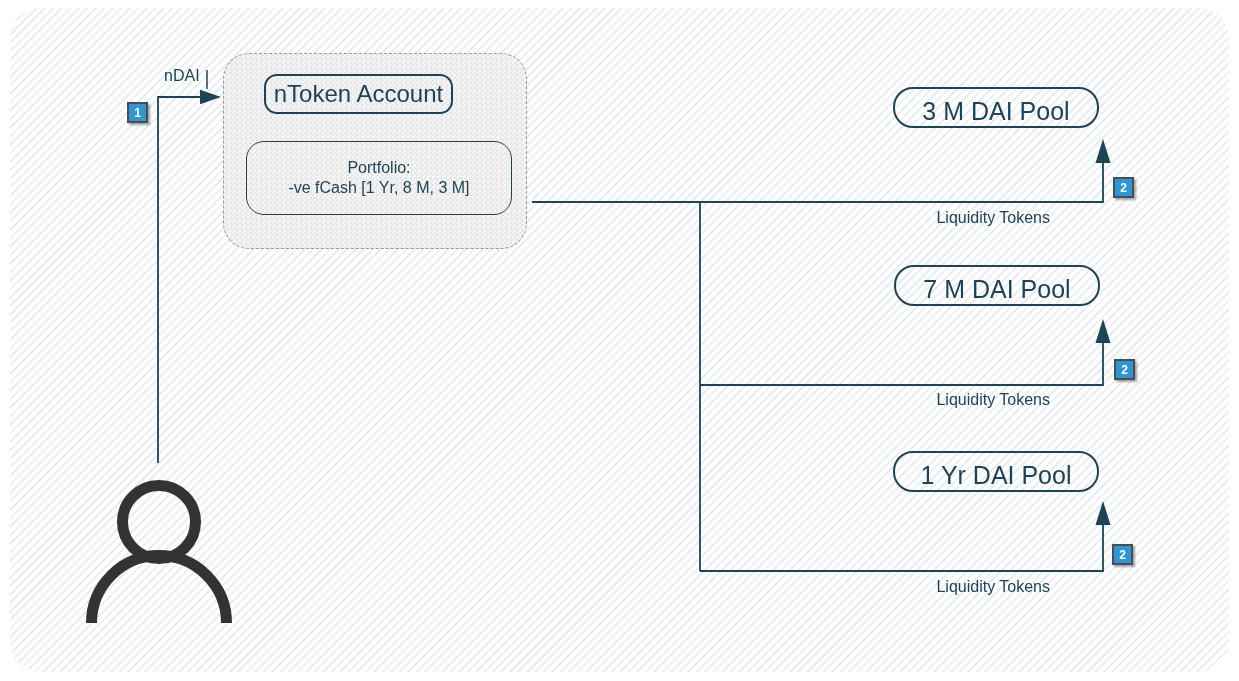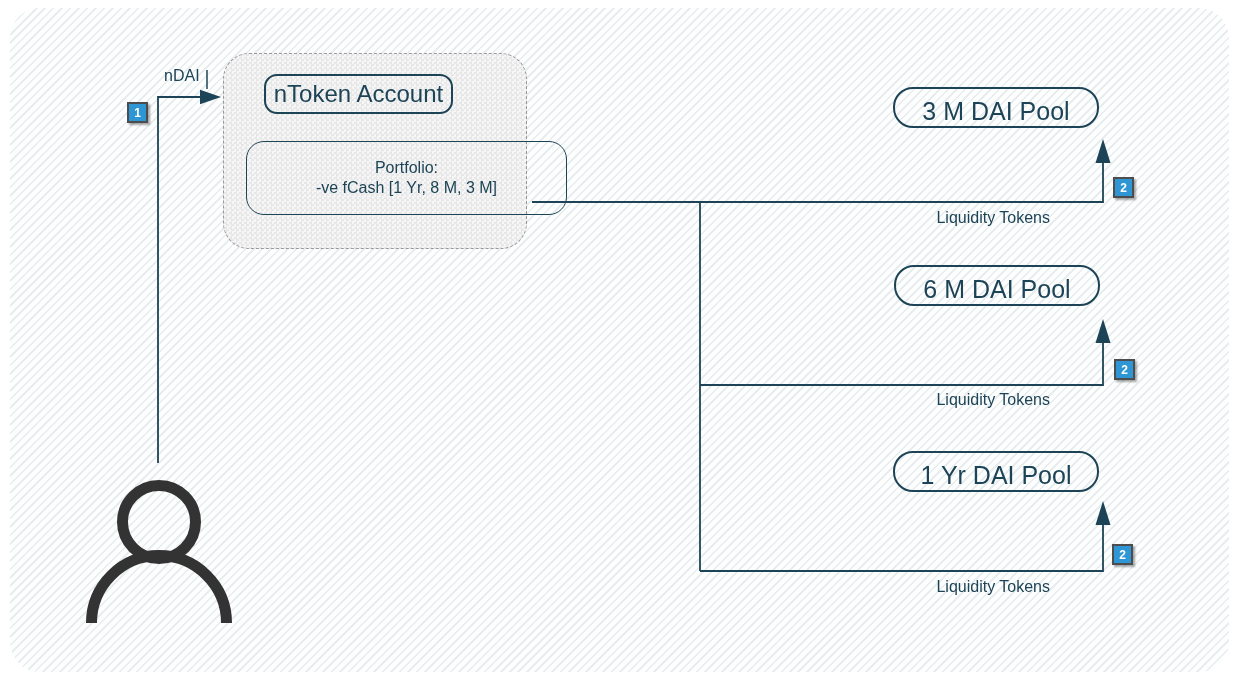--- a/index.html
+++ b/index.html
@@ -41,21 +41,21 @@
     background:repeating-conic-gradient(var(--hatch) 0% 25%, #f6f6f6 0% 50%);
     background-size:5px 5px;
   }
   .node{
     position:absolute;display:flex;align-items:center;justify-content:center;
     border:2px solid var(--line);color:var(--text);text-align:center;
     background:transparent;
   }
   .ntoken-node{left:264px;top:74px;width:189px;height:40px;border-radius:13px;font-size:24px;}
   .portfolio-node{
-    left:246px;top:141px;width:321px;height:74px;border-radius:18px;
+    left:246px;top:141px;width:266px;height:74px;border-radius:18px;
     border-width:1.6px;font-size:16px;line-height:20px;flex-direction:column;
   }
   .pool-node{width:206px;height:41px;border-radius:20px;font-size:25px;align-items:flex-end;}
   .pool-3m{left:893px;top:87px;}
   .pool-6m{left:894px;top:265px;}
   .pool-1yr{left:893px;top:451px;}
 
   .flow-label{position:absolute;font-size:16px;color:var(--text);white-space:nowrap;}
   .ndai-label{left:164px;top:67px;}
   .lt-label{width:160px;text-align:right;left:890px;}
@@ -113,21 +113,21 @@
 
   <div class="node portfolio-node">
     <span>Portfolio:</span>
     <span>-ve fCash [1 Yr, 8 M, 3 M]</span>
   </div>
 
   <div class="node pool-node pool-3m">
     <span>3 M DAI Pool</span>
   </div>
   <div class="node pool-node pool-6m">
-    <span>6 M DAI Pool</span>
+    <span>7 M DAI Pool</span>
   </div>
   <div class="node pool-node pool-1yr">
     <span>1 Yr DAI Pool</span>
   </div>
 
   <div class="flow-label ndai-label">nDAI</div>
   <div class="flow-label lt-label lt-3m">Liquidity Tokens</div>
   <div class="flow-label lt-label lt-6m">Liquidity Tokens</div>
   <div class="flow-label lt-label lt-1yr">Liquidity Tokens</div>
 

